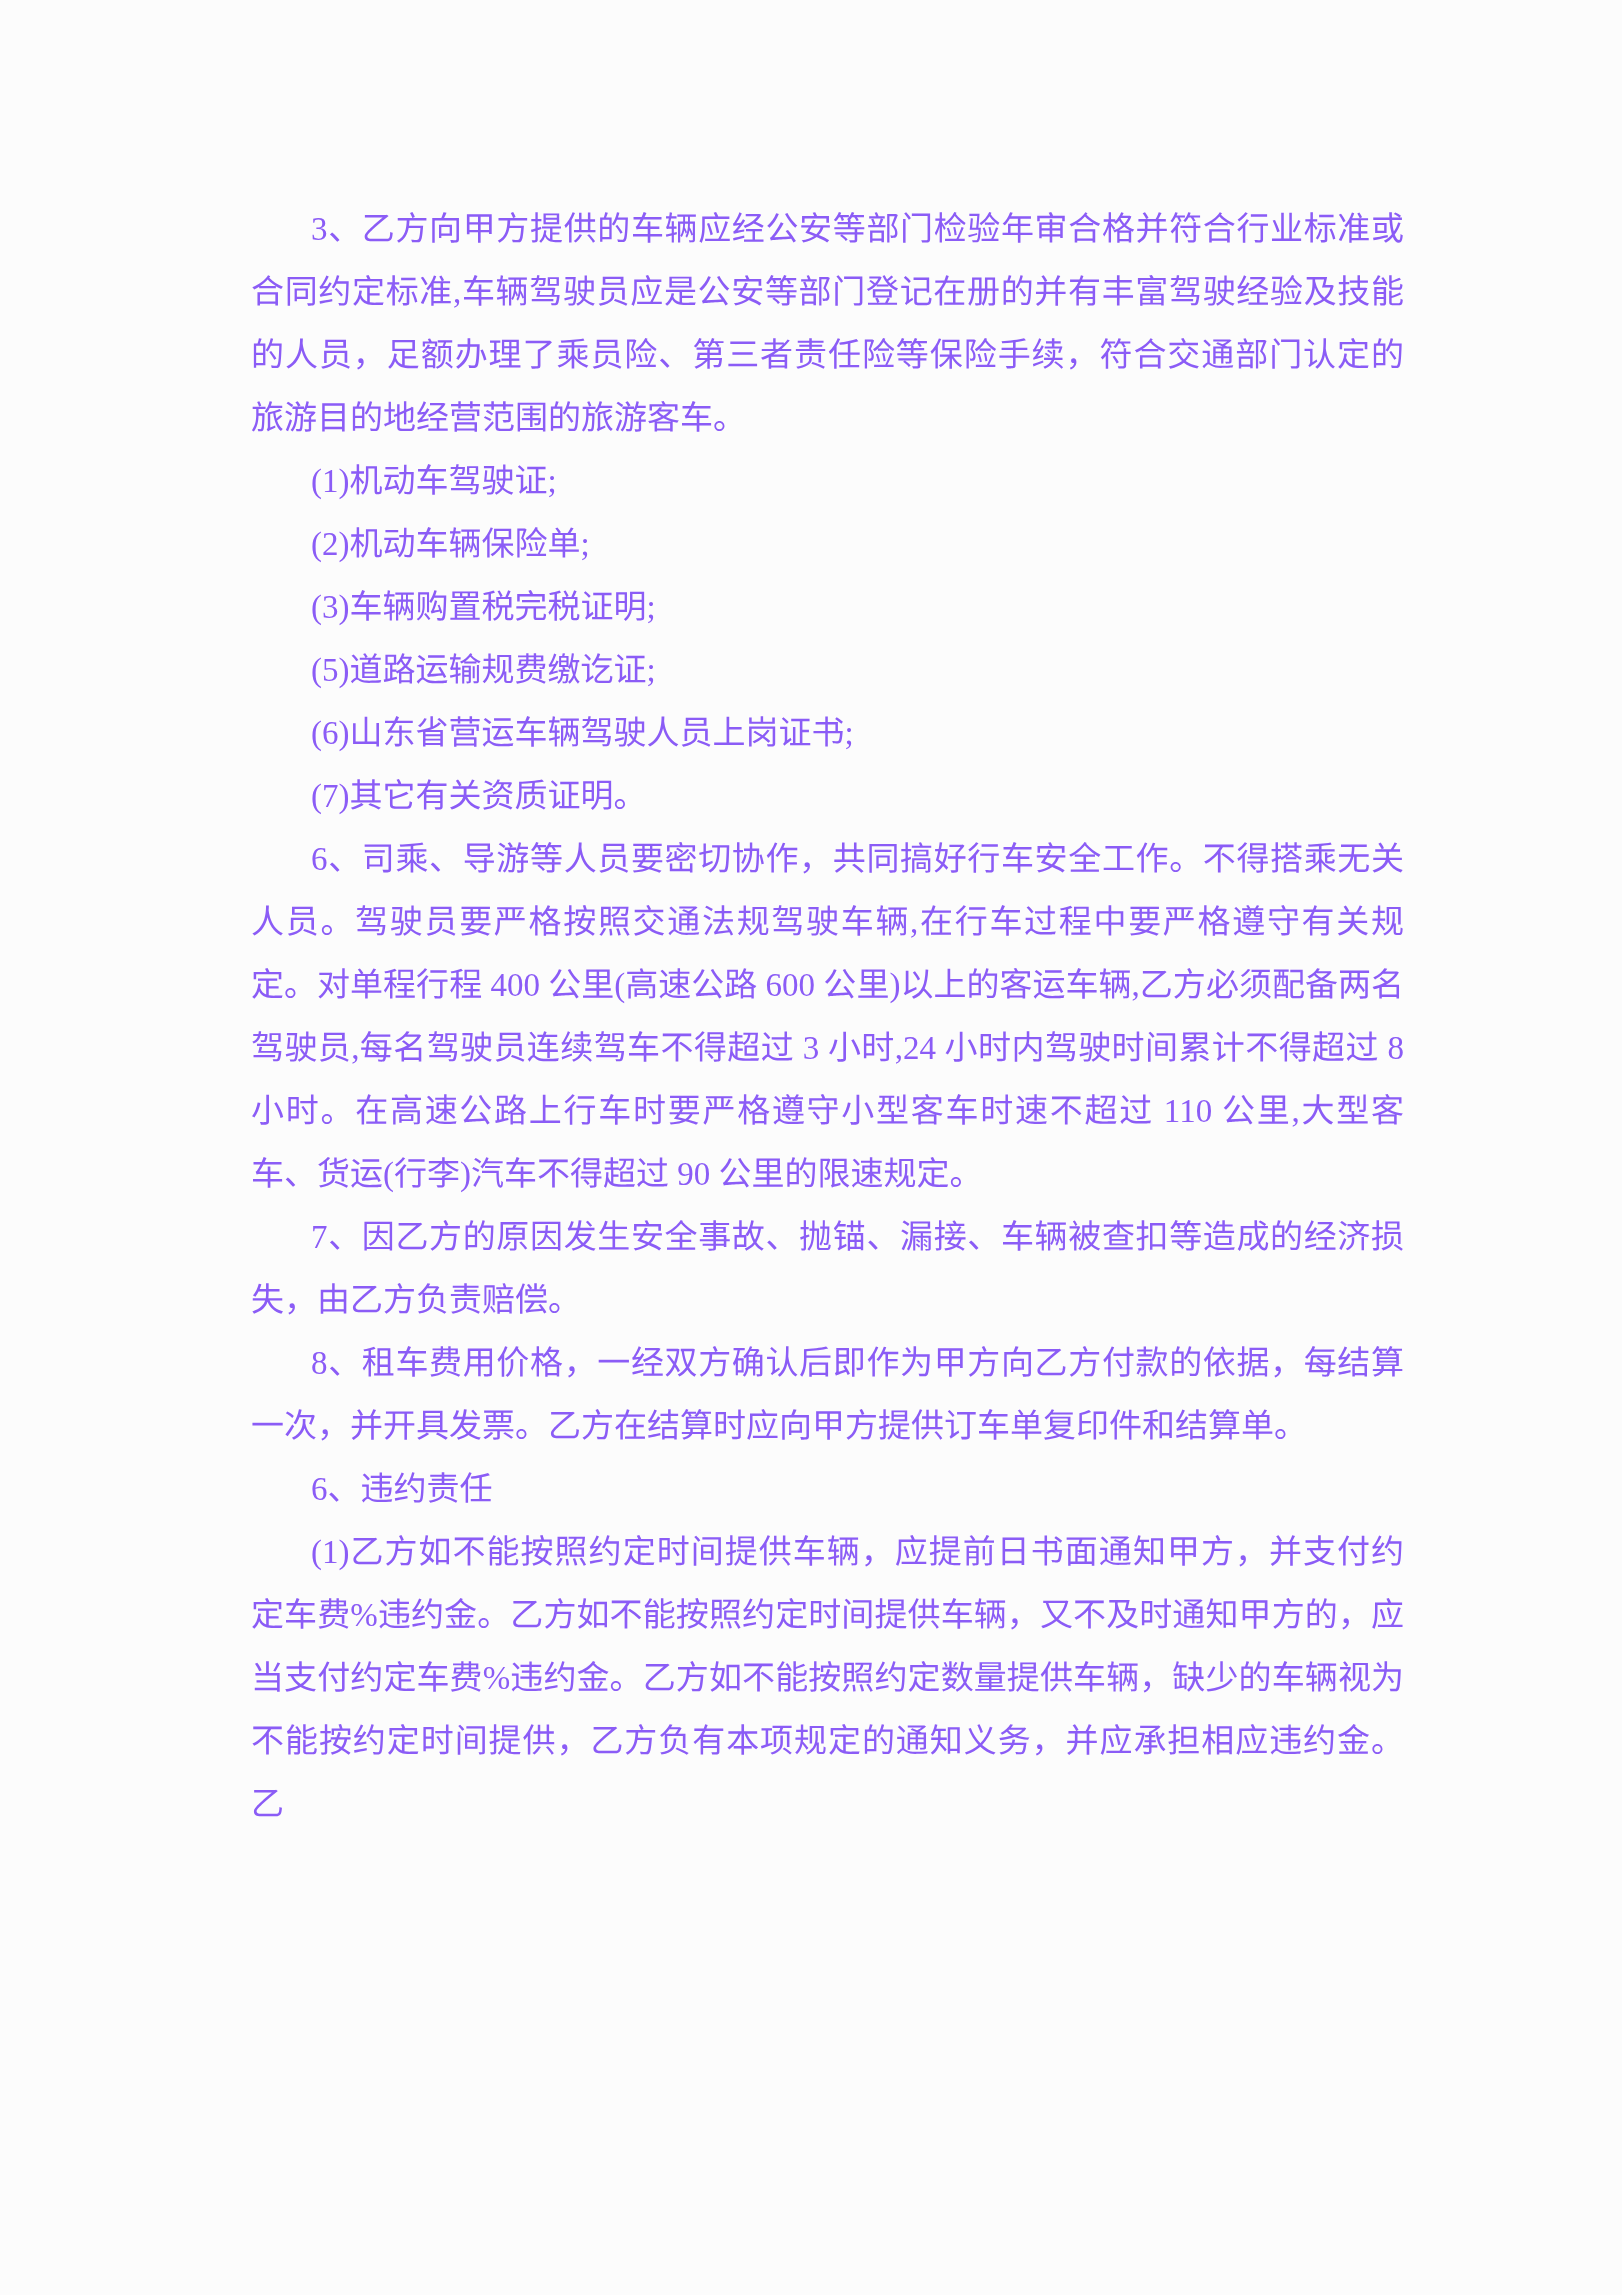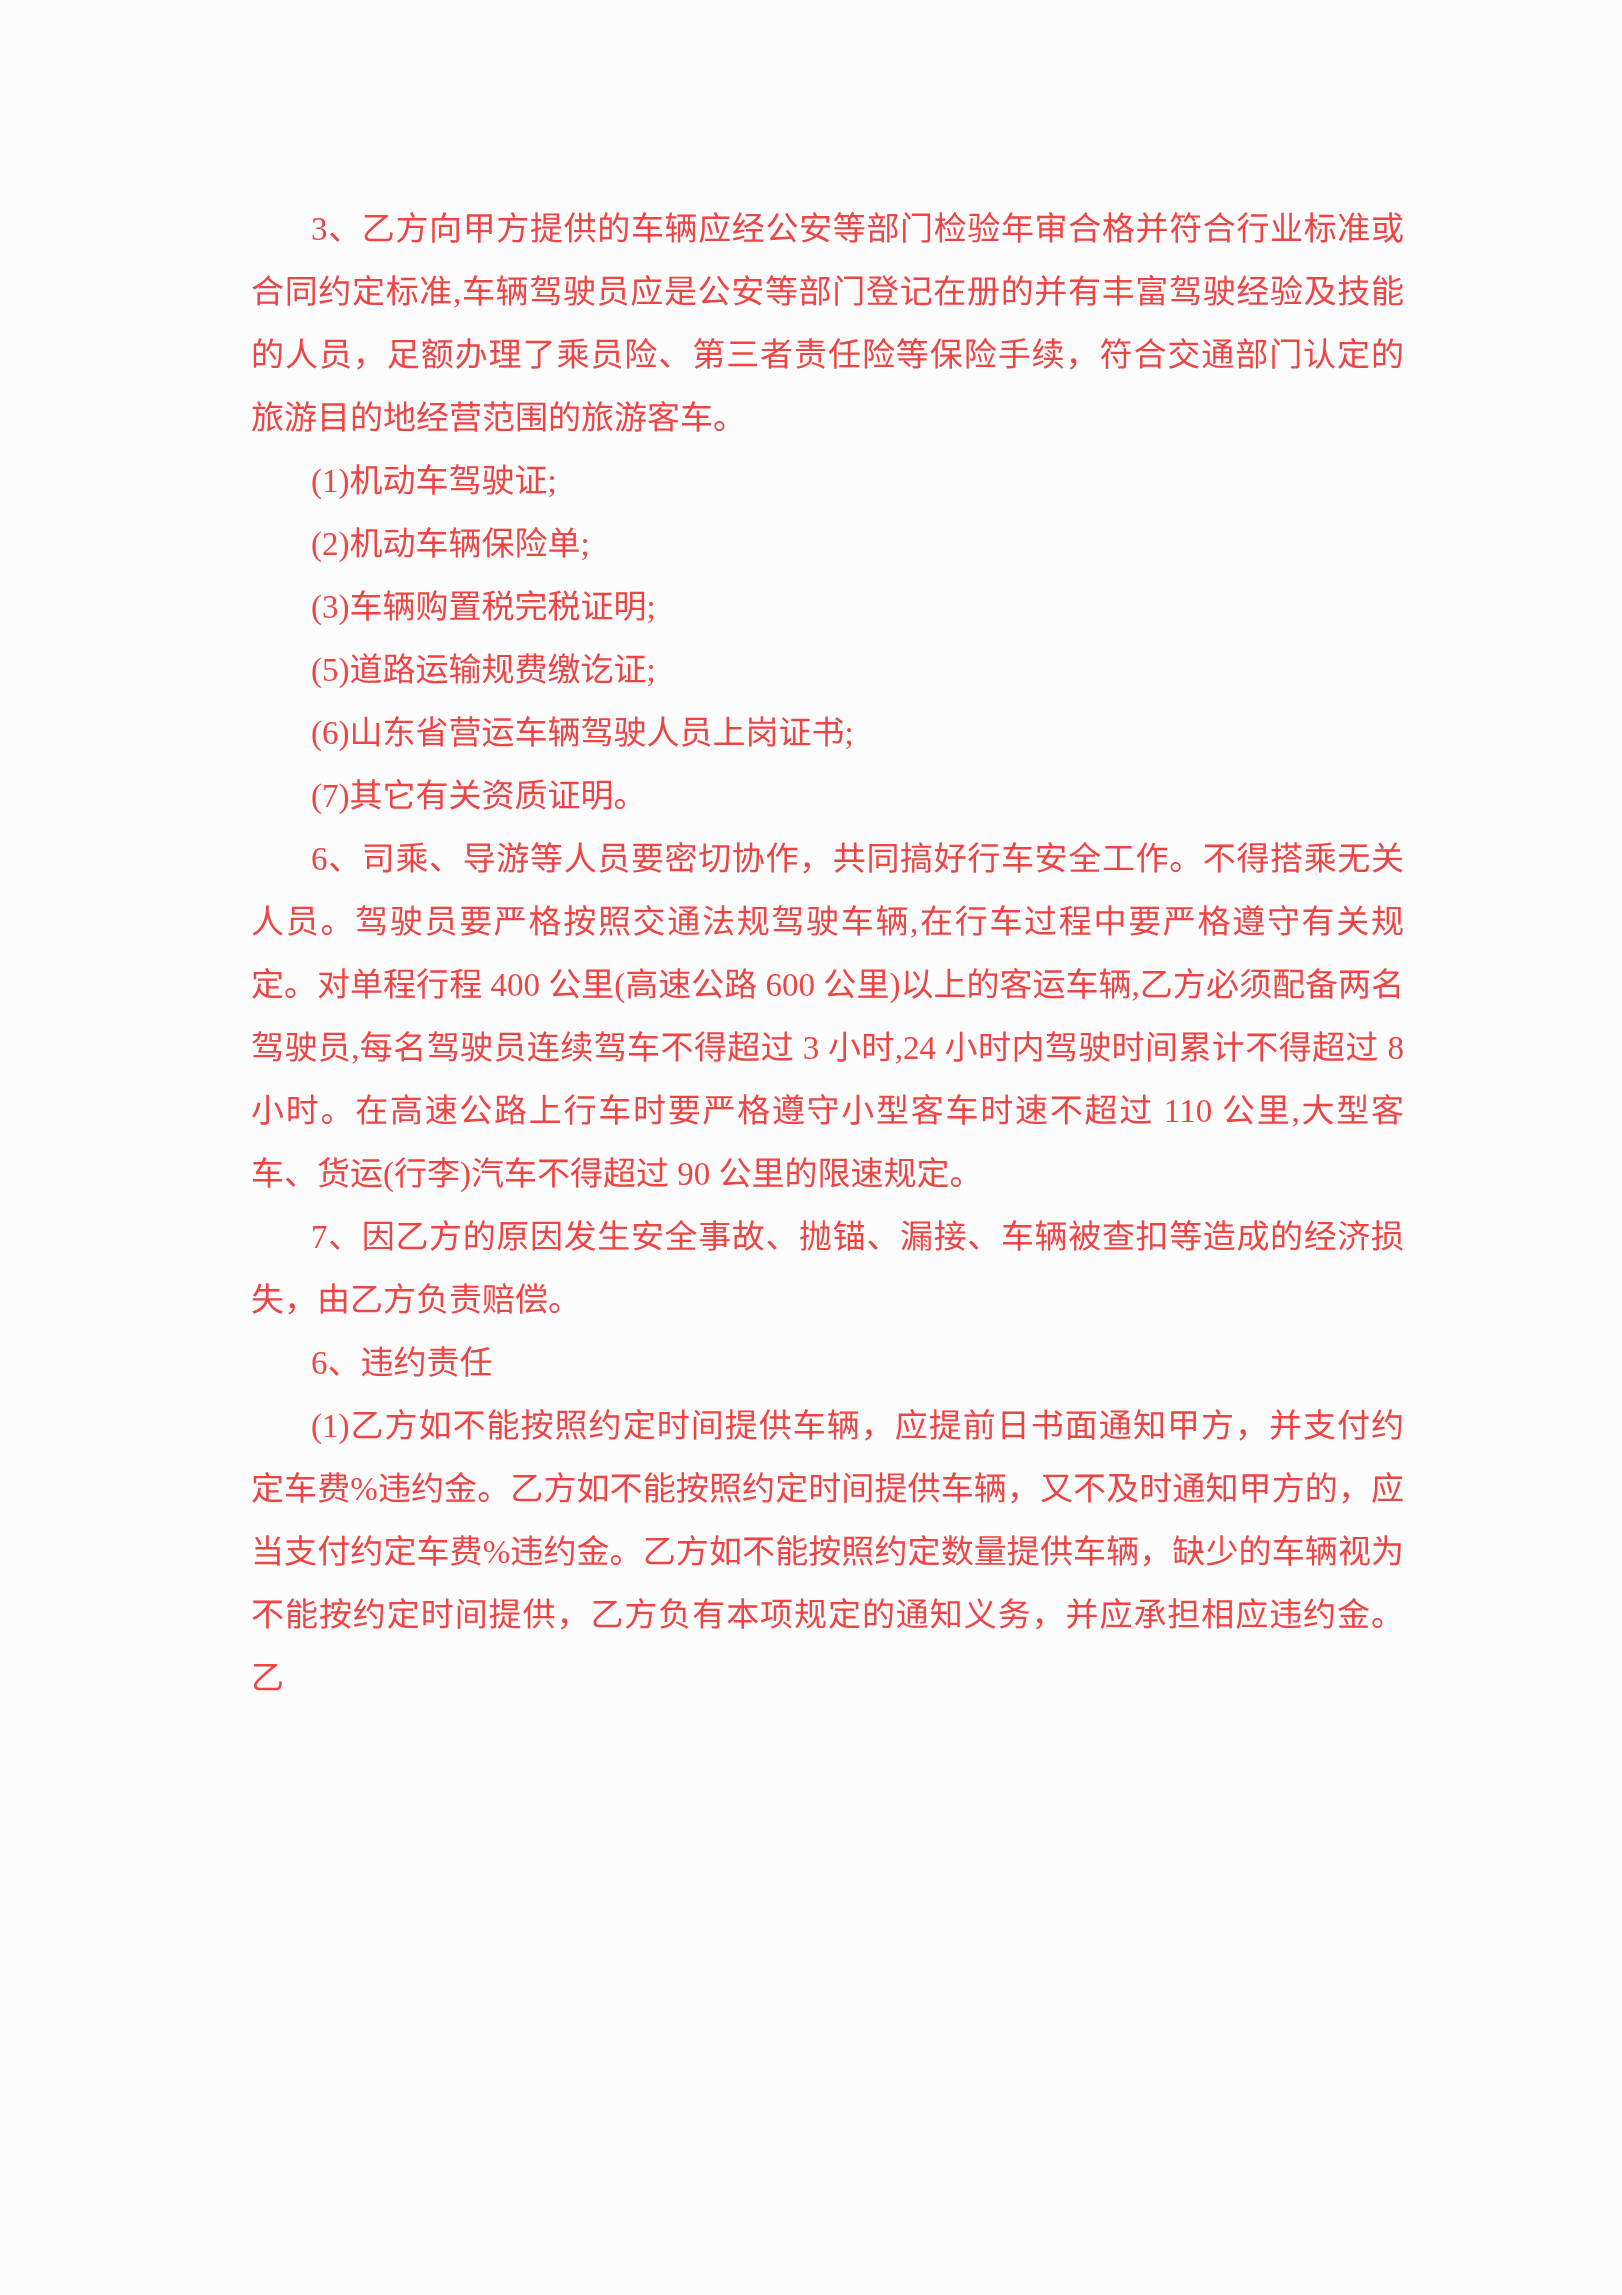--- a/index.html
+++ b/index.html
@@ -18,37 +18,38 @@
     left: 251px;
     top: 198px;
     width: 1153px;
   }
   p.clause {
     margin: 0;
     padding: 0;
     font-family: "Liberation Serif", "DejaVu Serif", serif;
     font-size: 33px;
     line-height: 63px;
-    color: #ef4444;
+    color: #8b5cf6;
     text-align: justify;
     text-indent: 60px;
     word-break: break-all;
   }
 </style>
 </head>
 <body>
 
 <div class="page">
   <div class="text-block">
     <p class="clause">3、乙方向甲方提供的车辆应经公安等部门检验年审合格并符合行业标准或合同约定标准,车辆驾驶员应是公安等部门登记在册的并有丰富驾驶经验及技能的人员，足额办理了乘员险、第三者责任险等保险手续，符合交通部门认定的旅游目的地经营范围的旅游客车。</p>
     <p class="clause">(1)机动车驾驶证;</p>
     <p class="clause">(2)机动车辆保险单;</p>
     <p class="clause">(3)车辆购置税完税证明;</p>
     <p class="clause">(5)道路运输规费缴讫证;</p>
     <p class="clause">(6)山东省营运车辆驾驶人员上岗证书;</p>
     <p class="clause">(7)其它有关资质证明。</p>
     <p class="clause">6、司乘、导游等人员要密切协作，共同搞好行车安全工作。不得搭乘无关人员。驾驶员要严格按照交通法规驾驶车辆,在行车过程中要严格遵守有关规定。对单程行程 400 公里(高速公路 600 公里)以上的客运车辆,乙方必须配备两名驾驶员,每名驾驶员连续驾车不得超过 3 小时,24 小时内驾驶时间累计不得超过 8 小时。在高速公路上行车时要严格遵守小型客车时速不超过 110 公里,大型客车、货运(行李)汽车不得超过 90 公里的限速规定。</p>
     <p class="clause">7、因乙方的原因发生安全事故、抛锚、漏接、车辆被查扣等造成的经济损失，由乙方负责赔偿。</p>
+    <p class="clause">8、租车费用价格，一经双方确认后即作为甲方向乙方付款的依据，每结算一次，并开具发票。乙方在结算时应向甲方提供订车单复印件和结算单。</p>
     <p class="clause">6、违约责任</p>
     <p class="clause">(1)乙方如不能按照约定时间提供车辆，应提前日书面通知甲方，并支付约定车费%违约金。乙方如不能按照约定时间提供车辆，又不及时通知甲方的，应当支付约定车费%违约金。乙方如不能按照约定数量提供车辆，缺少的车辆视为不能按约定时间提供，乙方负有本项规定的通知义务，并应承担相应违约金。乙</p>
   </div>
 </div>
 
 
 </body></html>

